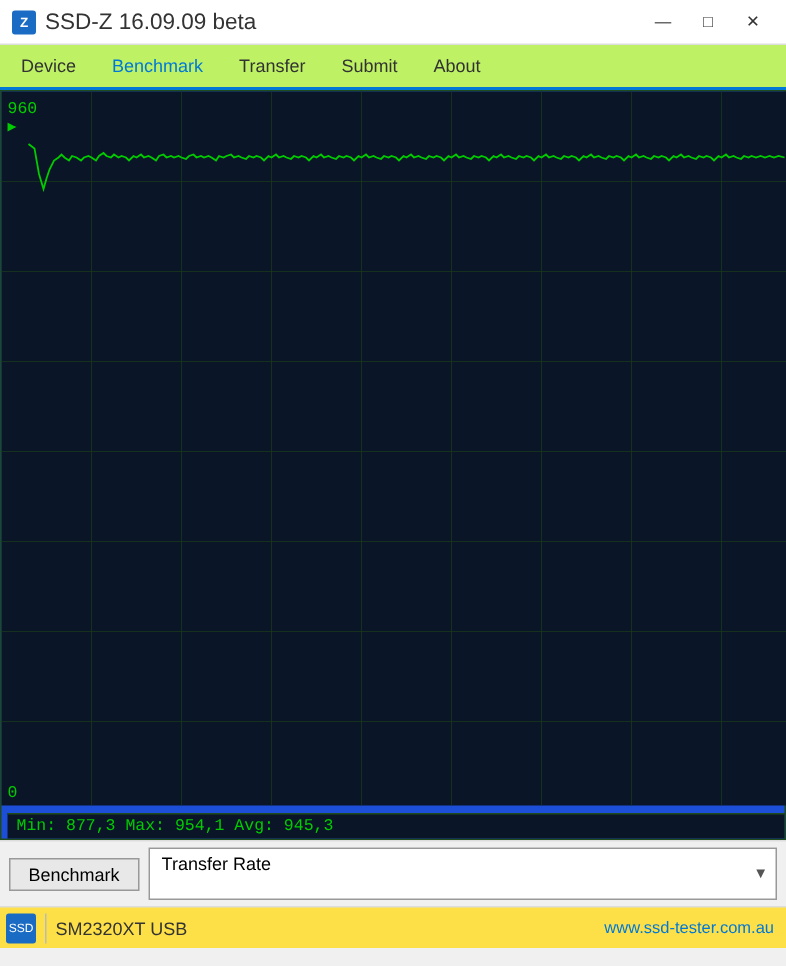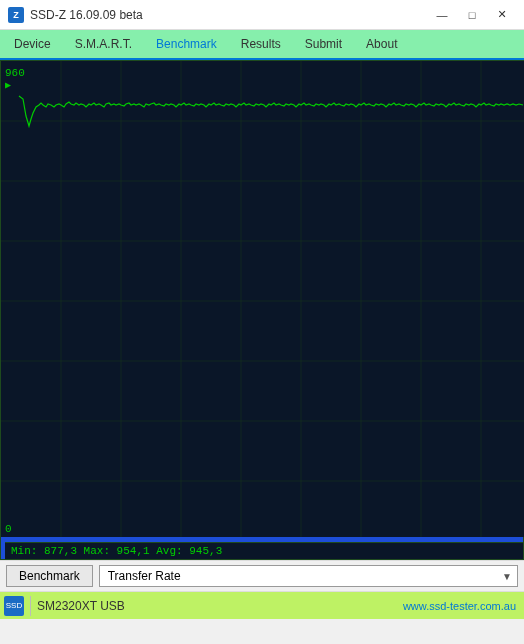--- a/index.html
+++ b/index.html
@@ -34,21 +34,21 @@
       background: #1a6bc4;
       border-radius: 2px;
       display: flex;
       align-items: center;
       justify-content: center;
       color: white;
       font-size: 9px;
       font-weight: bold;
     }
     .titlebar-title {
-      font-size: 12px;
+      font-size: 15px;
       color: #333;
     }
     .titlebar-controls {
       display: flex;
       gap: 2px;
     }
     .titlebar-btn {
       width: 28px;
       height: 20px;
       background: transparent;
@@ -57,21 +57,21 @@
       display: flex;
       align-items: center;
       justify-content: center;
       font-size: 11px;
       color: #333;
     }
 
     
     .menubar {
       display: flex;
-      background: #86efac;
+      background: #bef264;
       height: 30px;
       align-items: stretch;
       border-bottom: 2px solid #0078d7;
       padding: 0 2px;
     }
     .menu-item {
       padding: 0 12px;
       display: flex;
       align-items: center;
       cursor: pointer;
@@ -123,40 +123,40 @@
     }
 
     .dropdown-container {
       flex: 1;
       display: flex;
       align-items: center;
       position: relative;
     }
     .dropdown {
       width: 100%;
-      padding: 3px 24px 3px 8px;
+      padding: 3px 24px 16px 8px;
       background: white;
       border: 1px solid #999;
       font-size: 12px;
       appearance: none;
       cursor: pointer;
     }
     .dropdown-arrow {
       position: absolute;
       right: 6px;
       font-size: 10px;
       color: #555;
       pointer-events: none;
     }
 
     
     .statusbar {
       display: flex;
       align-items: center;
-      background: #bef264;
+      background: #fde047;
       height: 28px;
       border-top: 1px solid #ddd;
       padding: 0 4px;
       gap: 6px;
     }
     .statusbar-icon {
       width: 20px;
       height: 20px;
       background: #1a6bc4;
       border-radius: 2px;
@@ -226,28 +226,25 @@
     <button class="titlebar-btn">—</button>
     <button class="titlebar-btn">□</button>
     <button class="titlebar-btn close">✕</button>
   </div>
 </div>
 
 <div class="menubar">
   <div class="menu-item">
     <span>Device</span>
   </div>
-  <div class="menu-item">
-    <span>S.M.A.R.T.</span>
-  </div>
   <div class="menu-item active">
     <span>Benchmark</span>
   </div>
   <div class="menu-item">
-    <span>Results</span>
+    <span>Transfer</span>
   </div>
   <div class="menu-item">
     <span>Submit</span>
   </div>
   <div class="menu-item">
     <span>About</span>
   </div>
 </div>
 
 <div class="chart-container" style="height: 500px; position: relative;">

